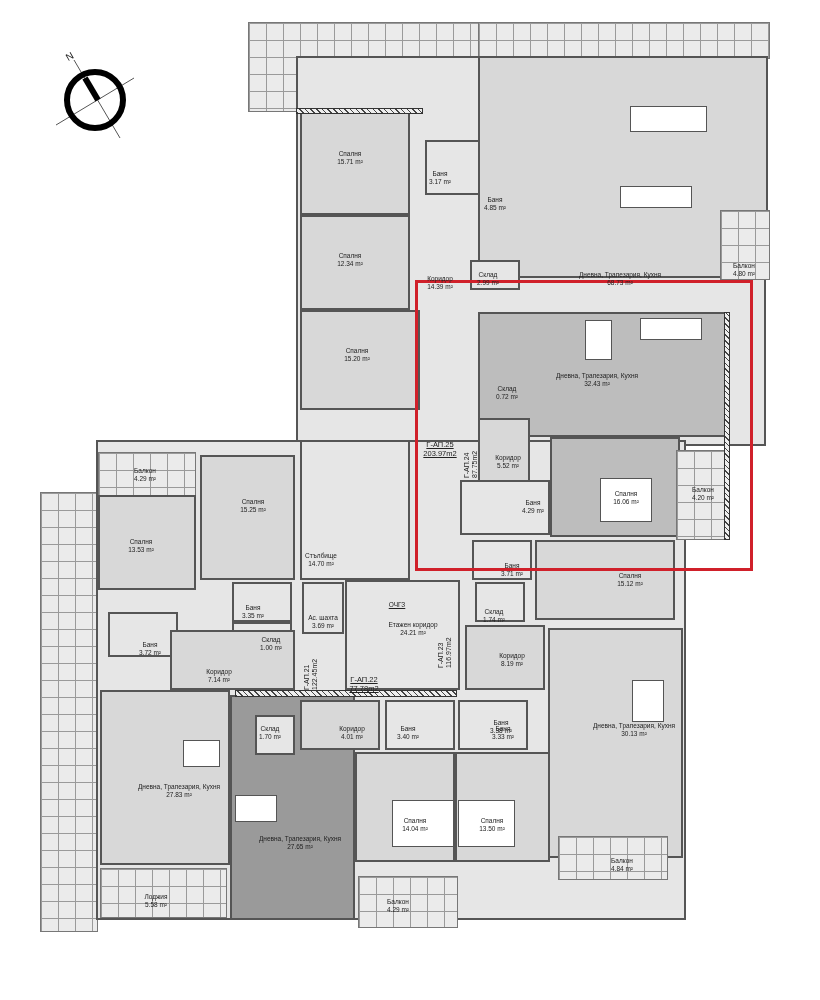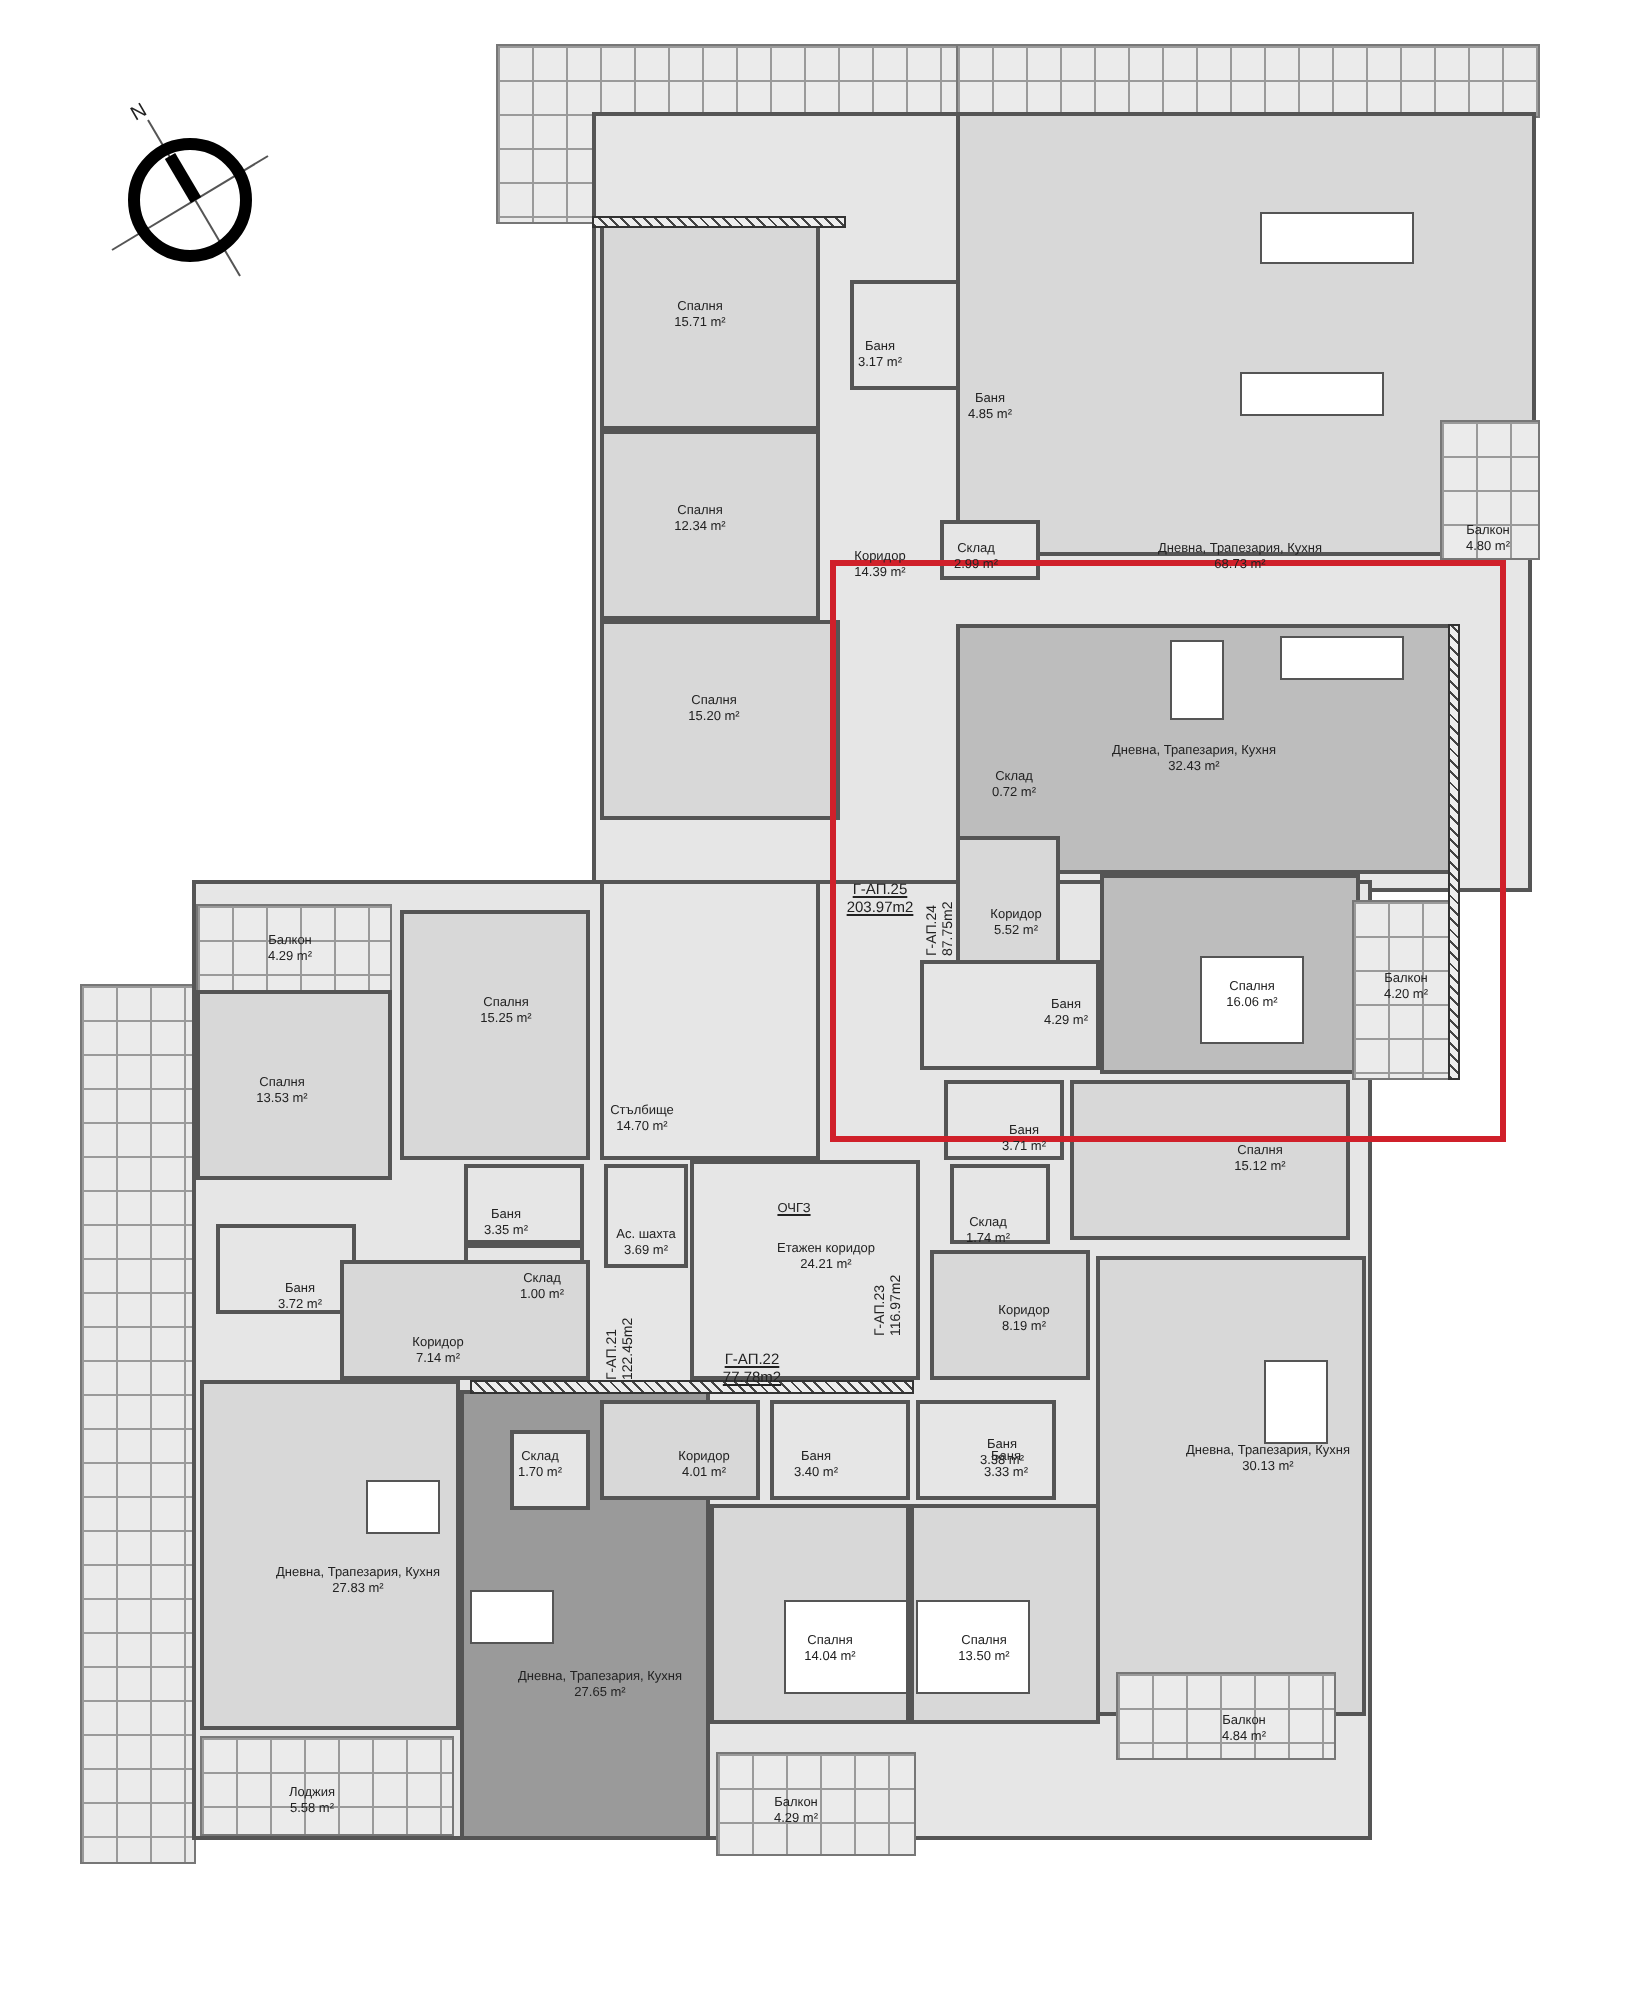--- a/index.html
+++ b/index.html
@@ -286,21 +286,21 @@
       <span class="u">203.97m2</span>
     </div>
   <div class="vtag" style="left:463px;top:478px;">
       <span>Г-АП.24</span>
       <span>87.75m2</span>
     </div>
   <div class="vtag" style="left:437px;top:668px;">
       <span>Г-АП.23</span>
       <span>116.97m2</span>
     </div>
-  <div class="tag" style="left:376px;top:675px;">
+  <div class="tag" style="left:364px;top:675px;">
       <span class="u">Г-АП.22</span>
       <span class="u">77.78m2</span>
     </div>
   <div class="vtag" style="left:303px;top:690px;">
       <span>Г-АП.21</span>
       <span>122.45m2</span>
     </div>
 </div>
 
 </body></html>

